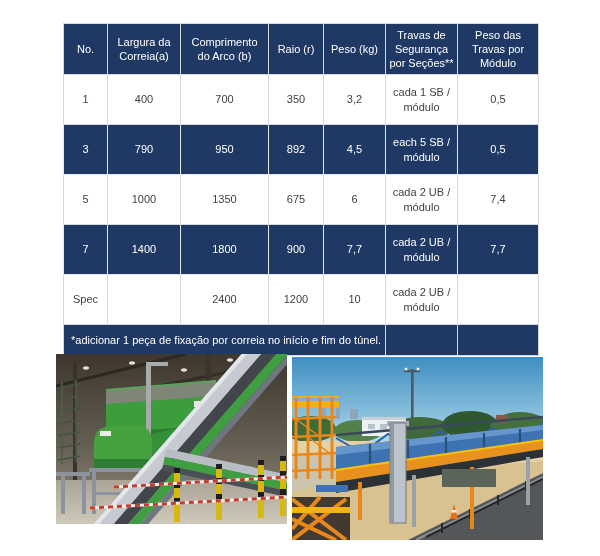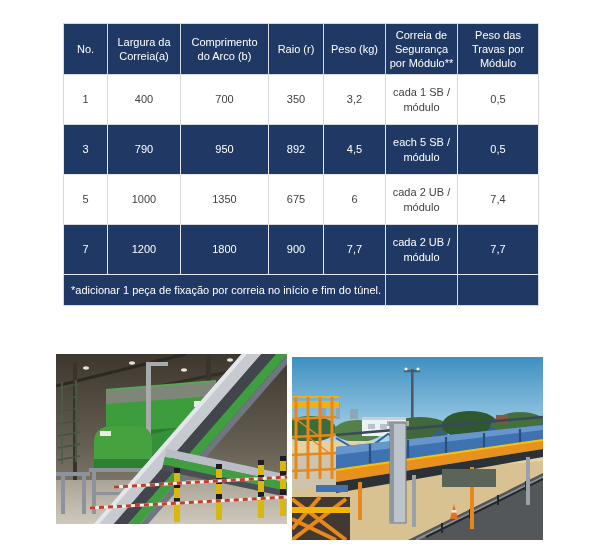--- a/index.html
+++ b/index.html
@@ -49,21 +49,21 @@
         <col style="width:72px">
         <col style="width:81px">
     </colgroup>
     <thead>
       <tr>
         <th>No.</th>
         <th>Largura da Correia(a)</th>
         <th>Comprimento do Arco (b)</th>
         <th>Raio (r)</th>
         <th>Peso (kg)</th>
-        <th>Correia de Segurança por Módulo**</th>
+        <th>Travas de Segurança por Seções**</th>
         <th>Peso das Travas por Módulo</th>
       </tr>
     </thead>
     <tbody>
       <tr>
         <td>1</td>
         <td>400</td>
         <td>700</td>
         <td>350</td>
         <td>3,2</td>
@@ -83,26 +83,35 @@
         <td>5</td>
         <td>1000</td>
         <td>1350</td>
         <td>675</td>
         <td>6</td>
         <td>cada 2 UB / módulo</td>
         <td>7,4</td>
       </tr>
       <tr class="shaded">
         <td>7</td>
-        <td>1200</td>
+        <td>1400</td>
         <td>1800</td>
         <td>900</td>
         <td>7,7</td>
         <td>cada 2 UB / módulo</td>
         <td>7,7</td>
+      </tr>
+      <tr>
+        <td>Spec</td>
+        <td></td>
+        <td>2400</td>
+        <td>1200</td>
+        <td>10</td>
+        <td>cada 2 UB / módulo</td>
+        <td></td>
       </tr>
       <tr class="note">
         <td colspan="5">*adicionar 1 peça de fixação por correia no início e fim do túnel.</td>
         <td></td>
         <td></td>
       </tr>
     </tbody>
   </table>
 
   <figure class="photo-left" role="img" aria-label="Green conveyor system with inclined belt inside an industrial hall, yellow-black safety posts and red-white barrier tape">

